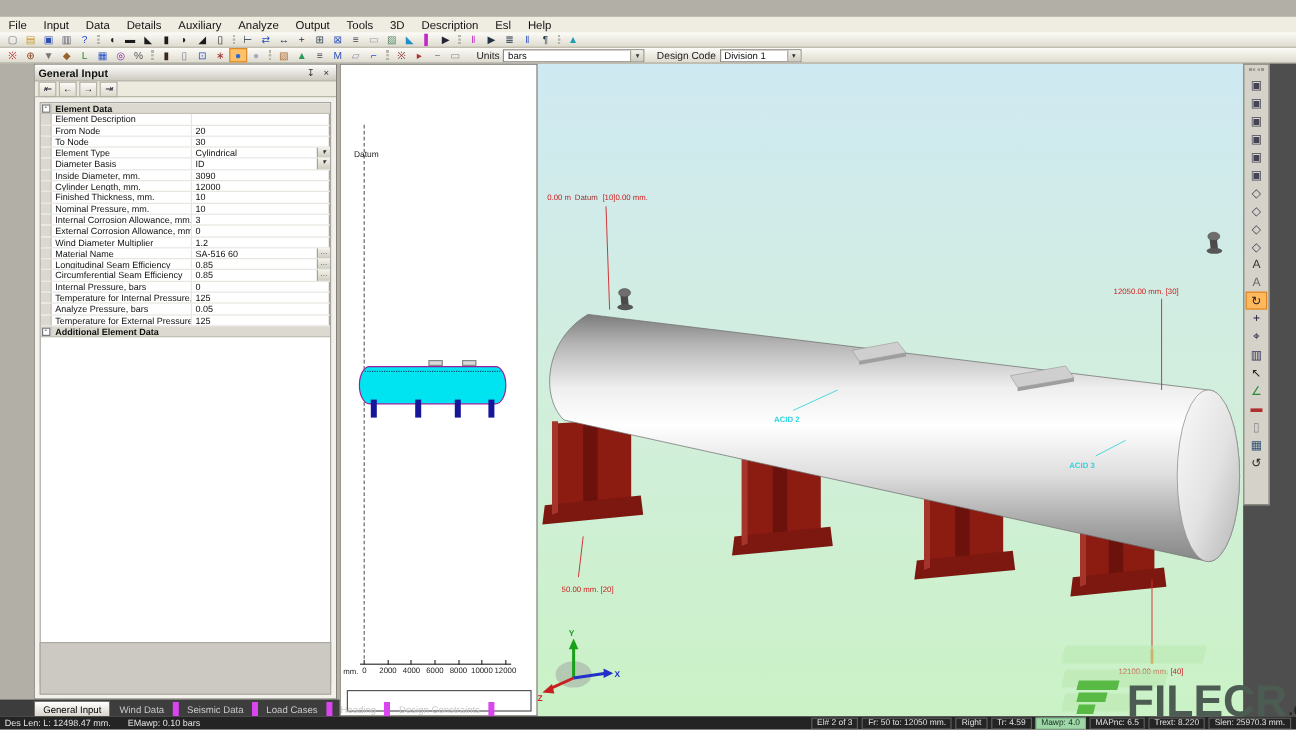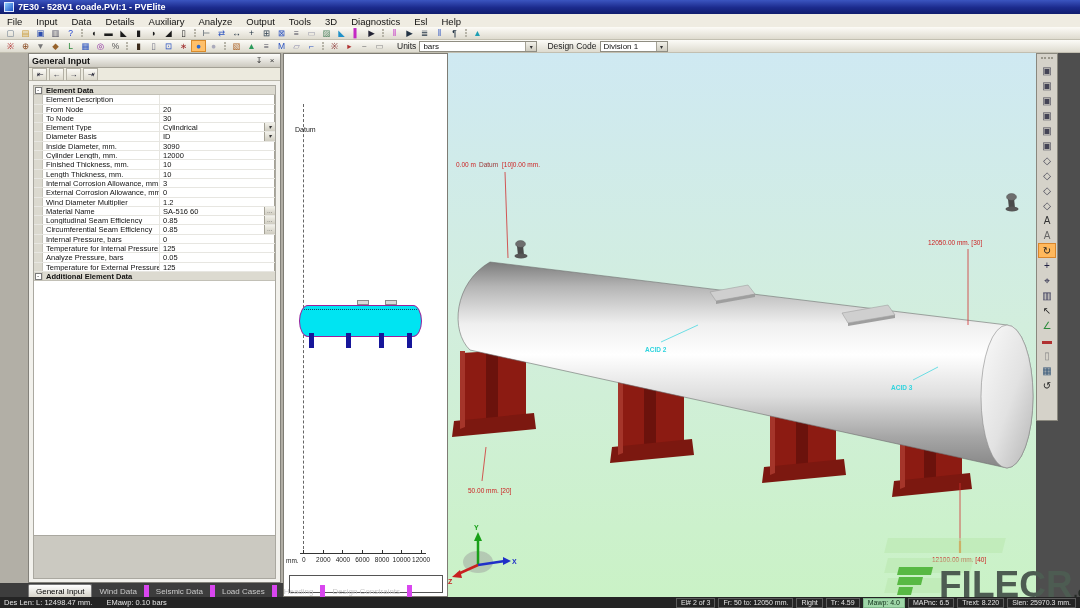--- a/index.html
+++ b/index.html
@@ -103,37 +103,33 @@
   .wm-logo i:nth-child(2){width:24px;height:8px;}
   .wm-logo i:nth-child(3){width:14px;height:8px;}
   .wm-text{font-size:37px;font-weight:bold;color:#4d5c52;letter-spacing:0px;line-height:.8;}
   .wm-tld{font-size:15px;font-weight:bold;color:#262b26;margin-left:1px;}
 </style>
 </head>
 <body>
 
 <div class="app">
 
-  <div class="titlebar">
-    <span class="appicon"></span>
-    <span>7E30 - 528V1 coade.PVI:1 - PVElite</span>
-  </div>
 
   <div class="menubar">
 
   <span class="menu-item">File</span>
       <span class="menu-item">Input</span>
       <span class="menu-item">Data</span>
       <span class="menu-item">Details</span>
       <span class="menu-item">Auxiliary</span>
       <span class="menu-item">Analyze</span>
       <span class="menu-item">Output</span>
       <span class="menu-item">Tools</span>
       <span class="menu-item">3D</span>
-      <span class="menu-item">Diagnostics</span>
+      <span class="menu-item">Description</span>
       <span class="menu-item">Esl</span>
       <span class="menu-item">Help</span>
     </div>
 
   <div class="tbrow tb1">
 
       <span class="tbbtn">
         <i class="g" style="color: rgb(102, 119, 136);">▢</i>
       </span>
 
@@ -480,21 +476,21 @@
           <span class="plabel">Finished Thickness, mm.</span>
           <span class="pvalue">10</span>
           <span class="pedit">
 
             <i class="ellg">…</i>
           </span>
         </div>
 
         <div class="prow">
           <span class="gut"></span>
-          <span class="plabel">Length Thickness,  mm.</span>
+          <span class="plabel">Nominal Pressure,  mm.</span>
           <span class="pvalue">10</span>
           <span class="pedit">
 
             <i class="ellg">…</i>
           </span>
         </div>
 
         <div class="prow">
           <span class="gut"></span>
           <span class="plabel">Internal Corrosion Allowance,  mm.</span>

